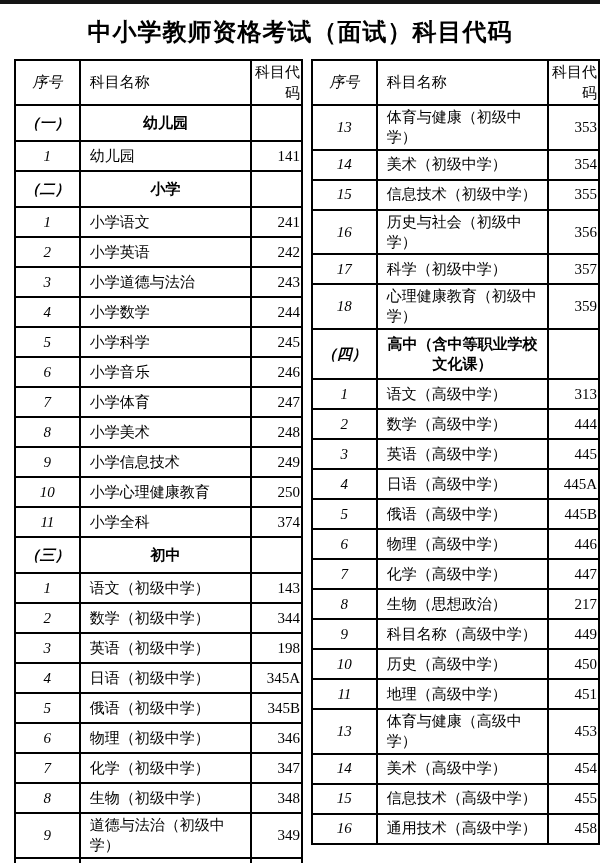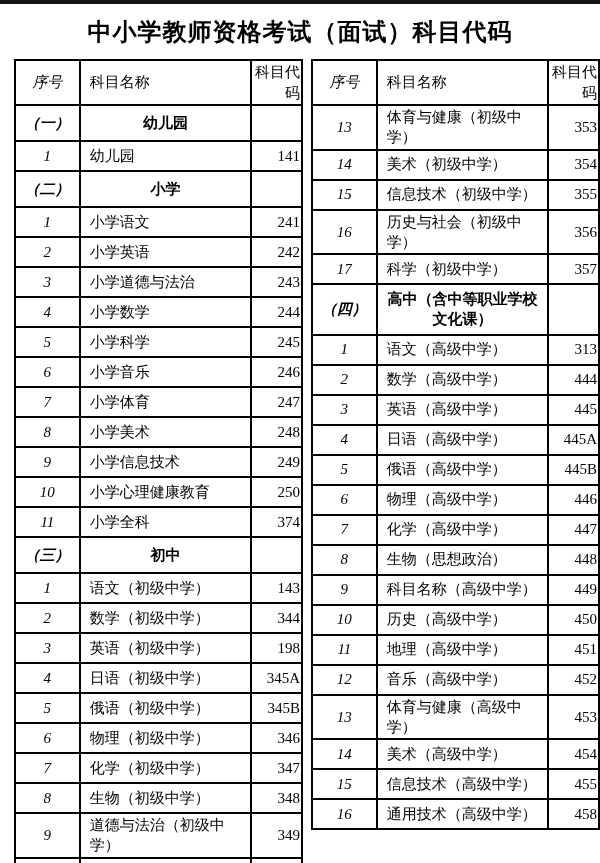--- a/index.html
+++ b/index.html
@@ -232,20 +232,25 @@
         <tr class="data">
           <td class="col-no">16</td>
           <td class="col-name">历史与社会（初级中学）</td>
           <td class="col-code">356</td>
         </tr>
         <tr class="data">
           <td class="col-no">17</td>
           <td class="col-name">科学（初级中学）</td>
           <td class="col-code">357</td>
         </tr>
+        <tr class="data">
+          <td class="col-no">18</td>
+          <td class="col-name">心理健康教育（初级中学）</td>
+          <td class="col-code">359</td>
+        </tr>
         <tr class="section">
           <td class="col-no">（四）</td>
           <td class="col-name">高中（含中等职业学校文化课）</td>
           <td class="col-code"></td>
         </tr>
         <tr class="data">
           <td class="col-no">1</td>
           <td class="col-name">语文（高级中学）</td>
           <td class="col-code">313</td>
         </tr>
@@ -275,43 +280,38 @@
           <td class="col-code">446</td>
         </tr>
         <tr class="data">
           <td class="col-no">7</td>
           <td class="col-name">化学（高级中学）</td>
           <td class="col-code">447</td>
         </tr>
         <tr class="data">
           <td class="col-no">8</td>
           <td class="col-name">生物（思想政治）</td>
-          <td class="col-code">448</td>
+          <td class="col-code">217</td>
         </tr>
         <tr class="data">
           <td class="col-no">9</td>
           <td class="col-name">科目名称（高级中学）</td>
           <td class="col-code">449</td>
         </tr>
         <tr class="data">
           <td class="col-no">10</td>
           <td class="col-name">历史（高级中学）</td>
           <td class="col-code">450</td>
         </tr>
         <tr class="data">
           <td class="col-no">11</td>
           <td class="col-name">地理（高级中学）</td>
           <td class="col-code">451</td>
         </tr>
         <tr class="data">
-          <td class="col-no">12</td>
-          <td class="col-name">音乐（高级中学）</td>
-          <td class="col-code">452</td>
-        </tr>
-        <tr class="data">
           <td class="col-no">13</td>
           <td class="col-name">体育与健康（高级中学）</td>
           <td class="col-code">453</td>
         </tr>
         <tr class="data">
           <td class="col-no">14</td>
           <td class="col-name">美术（高级中学）</td>
           <td class="col-code">454</td>
         </tr>
         <tr class="data">

